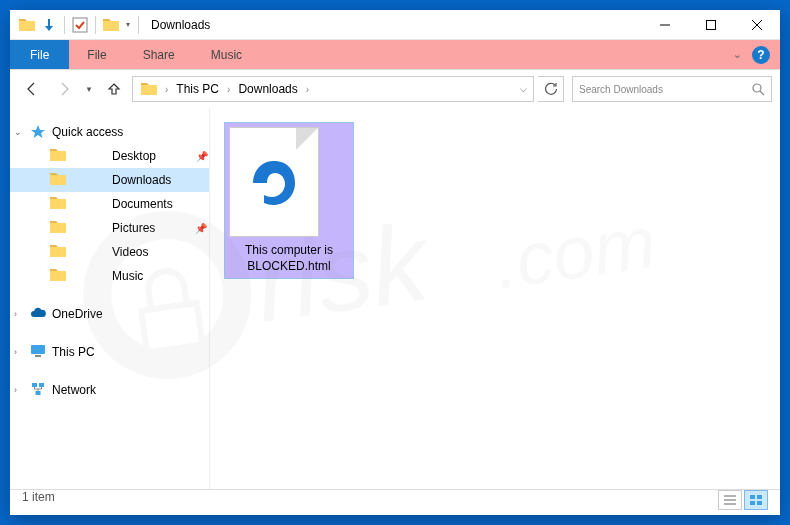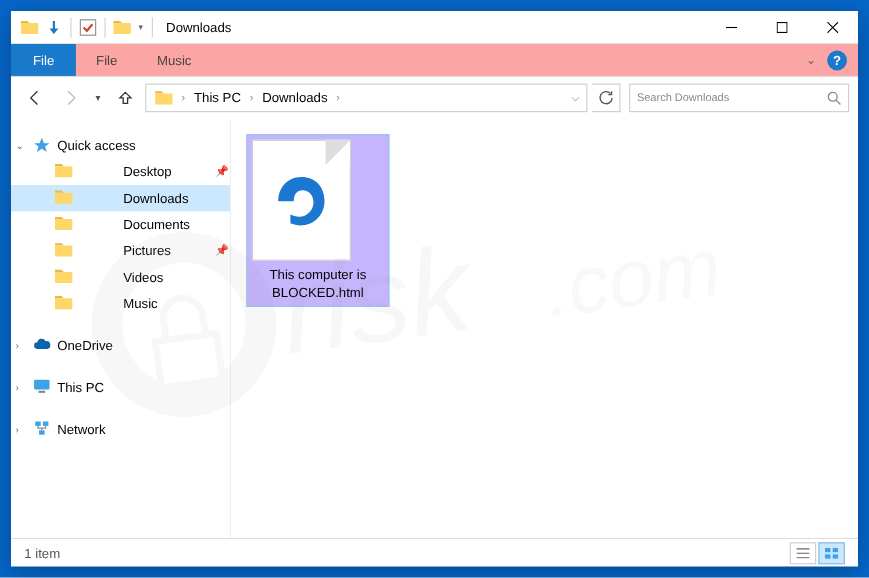--- a/index.html
+++ b/index.html
@@ -50,21 +50,21 @@
 
 
 .content { flex: 1; padding: 14px; display: flex; align-content: flex-start; flex-wrap: wrap; gap: 12px; }
 .file-item { width: 130px; display: flex; flex-direction: column; align-items: flex-start; padding: 4px; cursor: pointer; border: 1px solid #94c3ef; background: #c4b5fd; }
 .file-thumb { width: 90px; height: 110px; background: #fff; border: 1px solid #ccc; position: relative; display: flex; align-items: center; justify-content: center; }
 .file-thumb::before { content:""; position:absolute; top:0; right:0; width:0; height:0; border-left: 22px solid transparent; border-top: 22px solid #fff; }
 .file-thumb::after { content:""; position:absolute; top:0; right:0; width:0; height:0; border-left: 22px solid #ddd; border-bottom: 22px solid transparent; }
 .file-name { font-size: 12px; text-align: center; margin-top: 6px; color: #000; line-height: 1.3; }
 
 
-.statusbar { height: 26px; border-top: 1px solid #ddd; display: flex; align-items: center; padding: 0 12px; font-size: 12px; color: #555; }
+.statusbar { height: 26px; border-top: 1px solid #ddd; display: flex; align-items: flex-start; padding: 0 12px; font-size: 12px; color: #555; }
 .statusbar-right { margin-left: auto; display: flex; gap: 2px; }
 .view-btn { width: 24px; height: 20px; border: 1px solid #ccc; display: flex; align-items: center; justify-content: center; cursor: pointer; }
 .view-btn.active { background: #cce8ff; border-color: #7fb7e8; }
 </style>
 </head>
 <body>
 
 <div class="window">
 
   <div class="watermark">
@@ -125,20 +125,21 @@
         <svg width="10" height="10" viewBox="0 0 10 10">
             <path d="M0 0l10 10M10 0L0 10" stroke="#000" stroke-width="1"></path>
           </svg>
       </div>
     </div>
   </div>
 
   <div class="ribbon">
     <div class="ribbon-file">File</div>
     <div class="ribbon-tab">File</div>
+    <div class="ribbon-tab">Share</div>
     <div class="ribbon-tab">Music</div>
     <div class="ribbon-right">
       <span style="color:#666;font-size:11px;cursor:pointer;">⌄</span>
       <div class="help-circle">?</div>
     </div>
   </div>
 
   <div class="addressbar">
     <div class="nav-btn">
       <svg width="16" height="16" viewBox="0 0 16 16">

